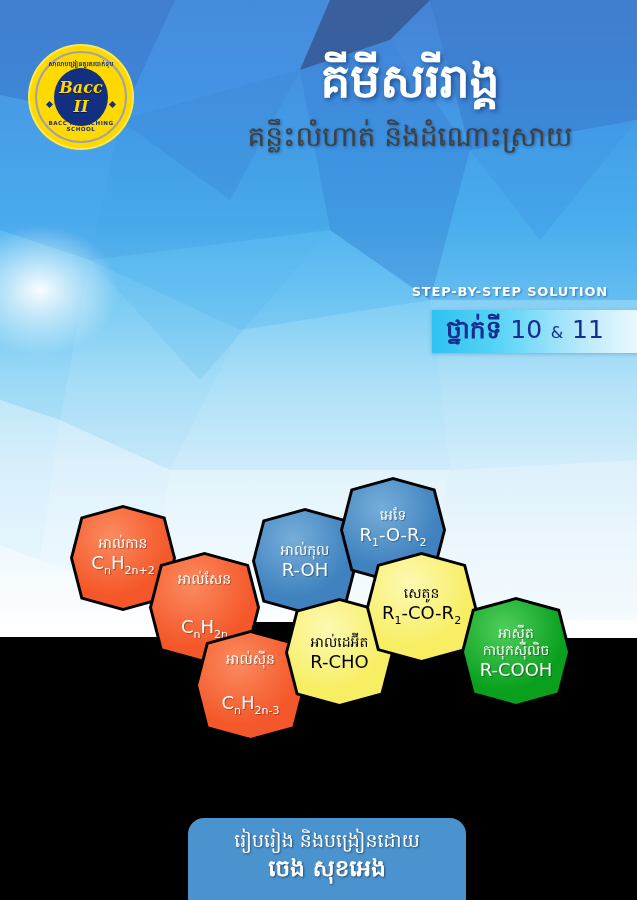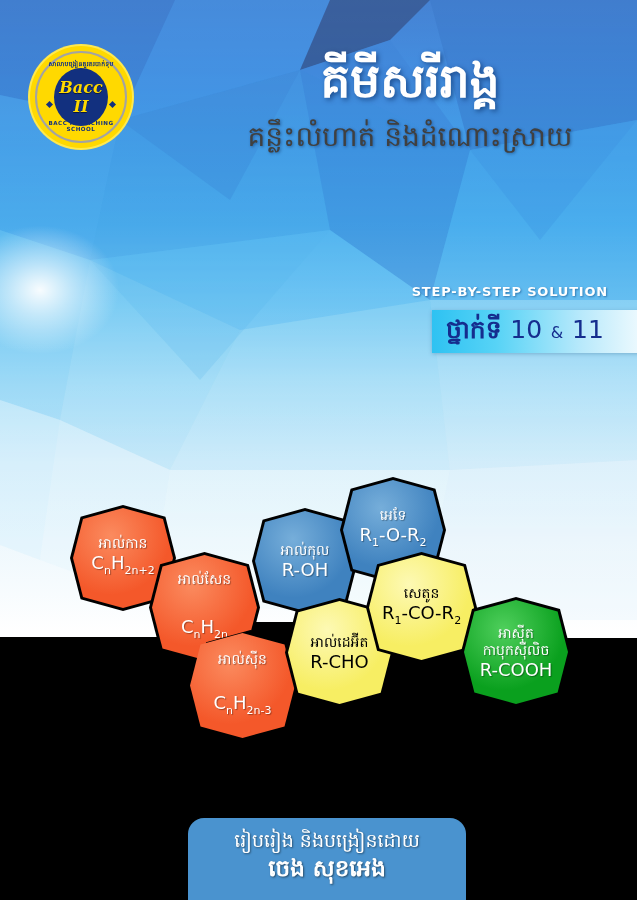--- a/index.html
+++ b/index.html
@@ -230,21 +230,21 @@
       <div class="hex" style="left: 73px; top: 48px; width: 100px; height: 100px; background: radial-gradient(circle at 38% 28%, rgb(251, 139, 95) 0%, rgb(244, 88, 42) 62%);">
         <span class="k">អាល់កាន</span>
         <span class="f">C<sub>n</sub>H<sub>2n+2</sub></span>
       </div>
       <div class="hex-border" style="left: 149px; top: 92px; width: 111px; height: 111px;"></div>
       <div class="hex" style="left: 152px; top: 95px; width: 105px; height: 105px; background: radial-gradient(circle at 38% 28%, rgb(251, 139, 95) 0%, rgb(244, 88, 42) 62%); gap: 28px;">
         <span class="k">អាល់សែន</span>
         <span class="f">C<sub>n</sub>H<sub>2n</sub></span>
       </div>
       <div class="hex-border" style="left: 195px; top: 170px; width: 111px; height: 111px;"></div>
-      <div class="hex" style="left: 190px; top: 173px; width: 105px; height: 105px; background: radial-gradient(circle at 38% 28%, rgb(251, 139, 95) 0%, rgb(244, 88, 42) 62%); gap: 24px;">
+      <div class="hex" style="left: 198px; top: 173px; width: 105px; height: 105px; background: radial-gradient(circle at 38% 28%, rgb(251, 139, 95) 0%, rgb(244, 88, 42) 62%); gap: 24px;">
         <span class="k">អាល់ស៊ីន</span>
         <span class="f">C<sub>n</sub>H<sub>2n-3</sub></span>
       </div>
       <div class="hex-border" style="left: 252px; top: 48px; width: 106px; height: 106px;"></div>
       <div class="hex" style="left: 255px; top: 51px; width: 100px; height: 100px; background: radial-gradient(circle at 38% 28%, rgb(118, 174, 218) 0%, rgb(63, 130, 191) 62%);">
         <span class="k">អាល់កុល</span>
         <span class="f">R-OH</span>
       </div>
       <div class="hex-border" style="left: 340px; top: 17px; width: 106px; height: 106px;"></div>
       <div class="hex" style="left: 343px; top: 20px; width: 100px; height: 100px; background: radial-gradient(circle at 38% 28%, rgb(118, 174, 218) 0%, rgb(63, 130, 191) 62%);">

